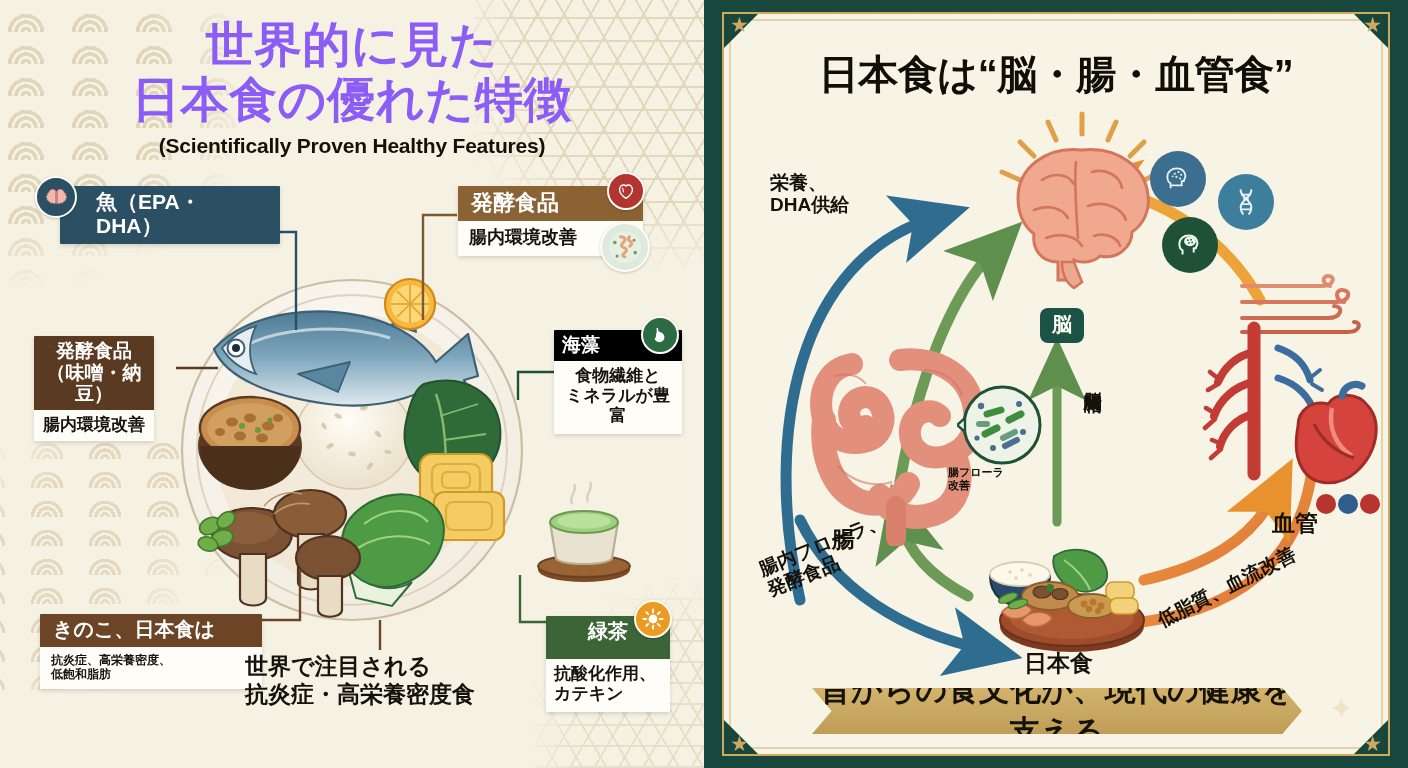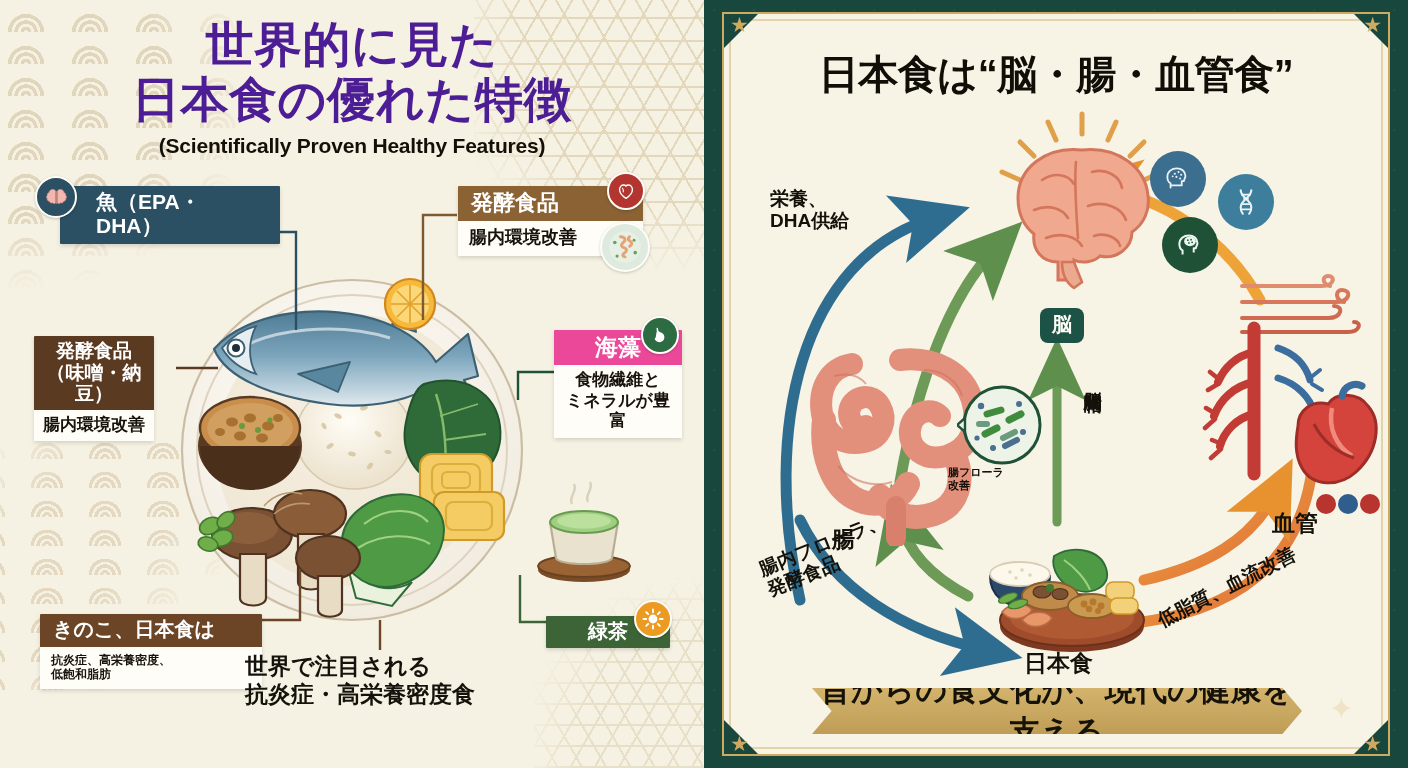--- a/index.html
+++ b/index.html
@@ -57,21 +57,21 @@
     background-image:
       repeating-linear-gradient(60deg, transparent 0 19px, #d9c9a8 19px 21px),
       repeating-linear-gradient(-60deg, transparent 0 19px, #d9c9a8 19px 21px),
       repeating-linear-gradient(0deg, transparent 0 19px, #d9c9a8 19px 21px);
     -webkit-mask-image: radial-gradient(circle at 70% 75%, #000 50%, transparent 76%);
             mask-image: radial-gradient(circle at 70% 75%, #000 50%, transparent 76%);
   }
 
   .title-wrap { position: absolute; left: 0; top: 18px; width: 704px; text-align: center; z-index: 6; }
   .title-jp {
-    font-size: 48px; font-weight: 900; color: #4c1d95; line-height: 1.14;
+    font-size: 48px; font-weight: 900; color: #8b5cf6; line-height: 1.14;
     letter-spacing: .5px; white-space: pre-line;
   }
   .title-en {
     margin-top: 7px; font-size: 21px; font-weight: 800; color: #141008;
     letter-spacing: -.2px;
   }
 
   
   .plate-area { position: absolute; left: 178px; top: 276px; width: 348px; height: 348px; z-index: 2; }
 
@@ -351,38 +351,40 @@
       </svg>
     </div>
 
     <div class="card" style="left:34px;top:336px;width:120px;">
       <div class="hd" style="background:#5b3a22;font-size:19px;text-align:center;padding:4px 8px 5px">発酵食品
 （味噌・納豆）</div>
       <div class="bd" style="font-size:17px;text-align:center;padding:5px 6px 6px">腸内環境改善</div>
     </div>
 
     <div class="card" style="left:554px;top:330px;width:128px;">
-      <div class="hd" style="background:#ec4899;font-size:23px;text-align:center;padding:4px 8px 5px">海藻</div>
+      <div class="hd" style="background:#000000;font-size:19px;text-align:left;padding:4px 8px 5px">海藻</div>
       <div class="bd" style="font-size:17px;text-align:center;padding:5px 6px 7px">食物繊維と
 ミネラルが豊富</div>
     </div>
     <div class="badge-ico" style="left:641px;top:316px;width:38px;height:38px;background:#2d6b43">
       <svg viewBox="0 0 24 24" width="22" height="22">
         <path d="M9 5c0 3 .5 4 2.5 4.5 3 .8 4.5 2.5 4.5 5 0 2.6-2 4.5-4.5 4.5 -2.4 0-4-1.3-4.5-3" fill="#fff" stroke="#fff" stroke-width="1.6" stroke-linecap="round" stroke-linejoin="round"></path>
       </svg>
     </div>
 
     <div class="card" style="left:40px;top:614px;width:222px;">
       <div class="hd" style="background:#6b4526;font-size:20px">きのこ、日本食は</div>
       <div class="bd" style="font-size:12px">抗炎症、高栄養密度、
 低飽和脂肪</div>
     </div>
 
     <div class="card" style="left:546px;top:616px;width:124px;">
-      <div class="hd" style="background:#3d6437;font-size:20px;text-align:center;padding:4px 8px 5px">緑茶</div>
+      <div class="hd" style="background:#3d6437;font-size:20px;text-align:center;padding:4px 8px 16px">緑茶</div>
+      <div class="bd" style="font-size:17px;padding:5px 8px 7px">抗酸化作用、
+カテキン</div>
     </div>
     <div class="badge-ico" style="left:634px;top:600px;width:38px;height:38px;background:#eb9a22">
       <svg viewBox="0 0 24 24" width="24" height="24">
         <circle cx="12" cy="12" r="4.4" fill="#fff"></circle>
         <g stroke="#fff" stroke-width="1.9" stroke-linecap="round">
           <line x1="12" y1="2.4" x2="12" y2="5.2"></line>
             <line x1="12" y1="18.8" x2="12" y2="21.6"></line>
           <line x1="2.4" y1="12" x2="5.2" y2="12"></line>
             <line x1="18.8" y1="12" x2="21.6" y2="12"></line>
           <line x1="5.2" y1="5.2" x2="7.2" y2="7.2"></line>
@@ -600,21 +602,21 @@
         </g>
 
         <g fill="#6fae48" stroke="#3f7a2d" stroke-width="1.2">
           <ellipse cx="28" cy="58" rx="10" ry="4" transform="rotate(-22 28 58)"></ellipse>
           <ellipse cx="38" cy="64" rx="10" ry="4" transform="rotate(-16 38 64)"></ellipse>
         </g>
       </svg>
     </div>
     <div class="node-label" style="left:320px;top:648px">日本食</div>
 
-    <div class="cyc-label" style="left:66px;top:188px;font-size:19px">栄養、
+    <div class="cyc-label" style="left:66px;top:172px;font-size:19px">栄養、
 DHA供給</div>
     <div class="cyc-label" style="left:52px;top:560px;font-size:19px;transform:rotate(-22deg);transform-origin:left top">腸内フローラ、
 発酵食品</div>
     <div class="cyc-label" style="left:450px;top:612px;font-size:19px;transform:rotate(-27deg);transform-origin:left top">低脂質、血流改善</div>
     <div class="vert-label" style="left:378px;top:378px">脳腸相関</div>
 
     <div class="ico-badge" style="left:446px;top:151px;width:56px;height:56px;background:#3b6e8f">
       <svg viewBox="0 0 32 32" width="34" height="34">
         <path d="M9 24v-4c-2-1-3-3.5-3-6 0-5 4-8 9-8 4.5 0 8 3 8 7 0 2.5-1.5 3.5-1.5 5h-2v4H9z" fill="none" stroke="#eaf2f6" stroke-width="1.7" stroke-linejoin="round"></path>
         <g fill="#eaf2f6">

